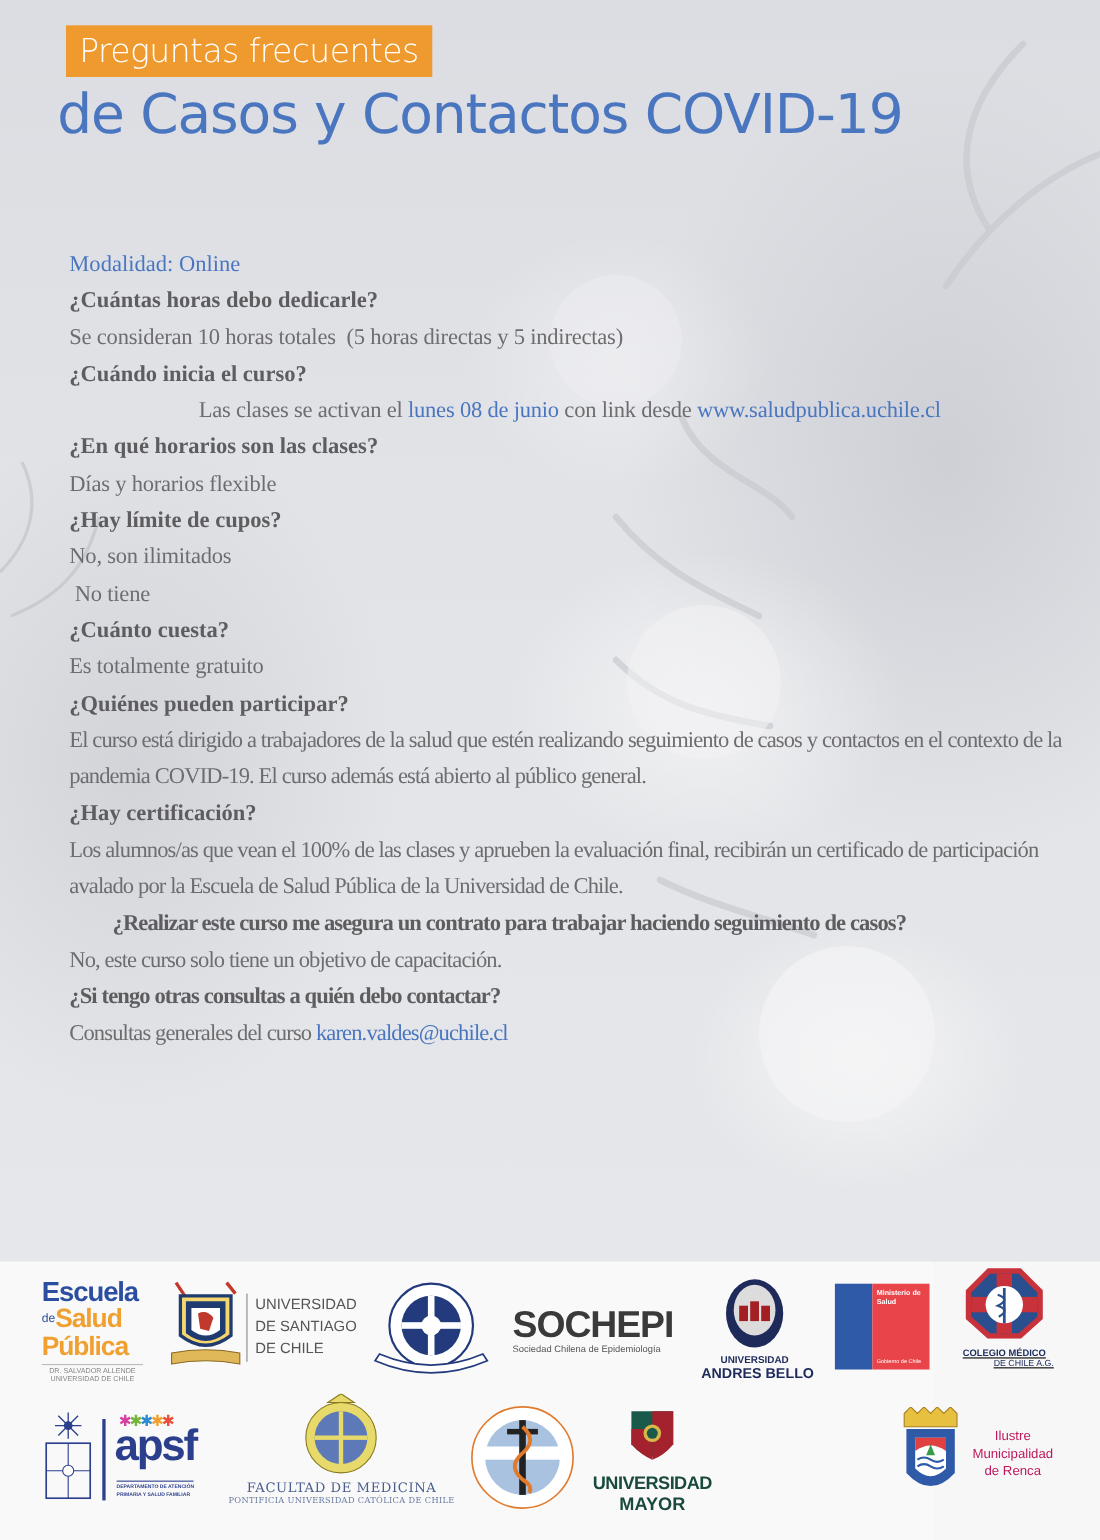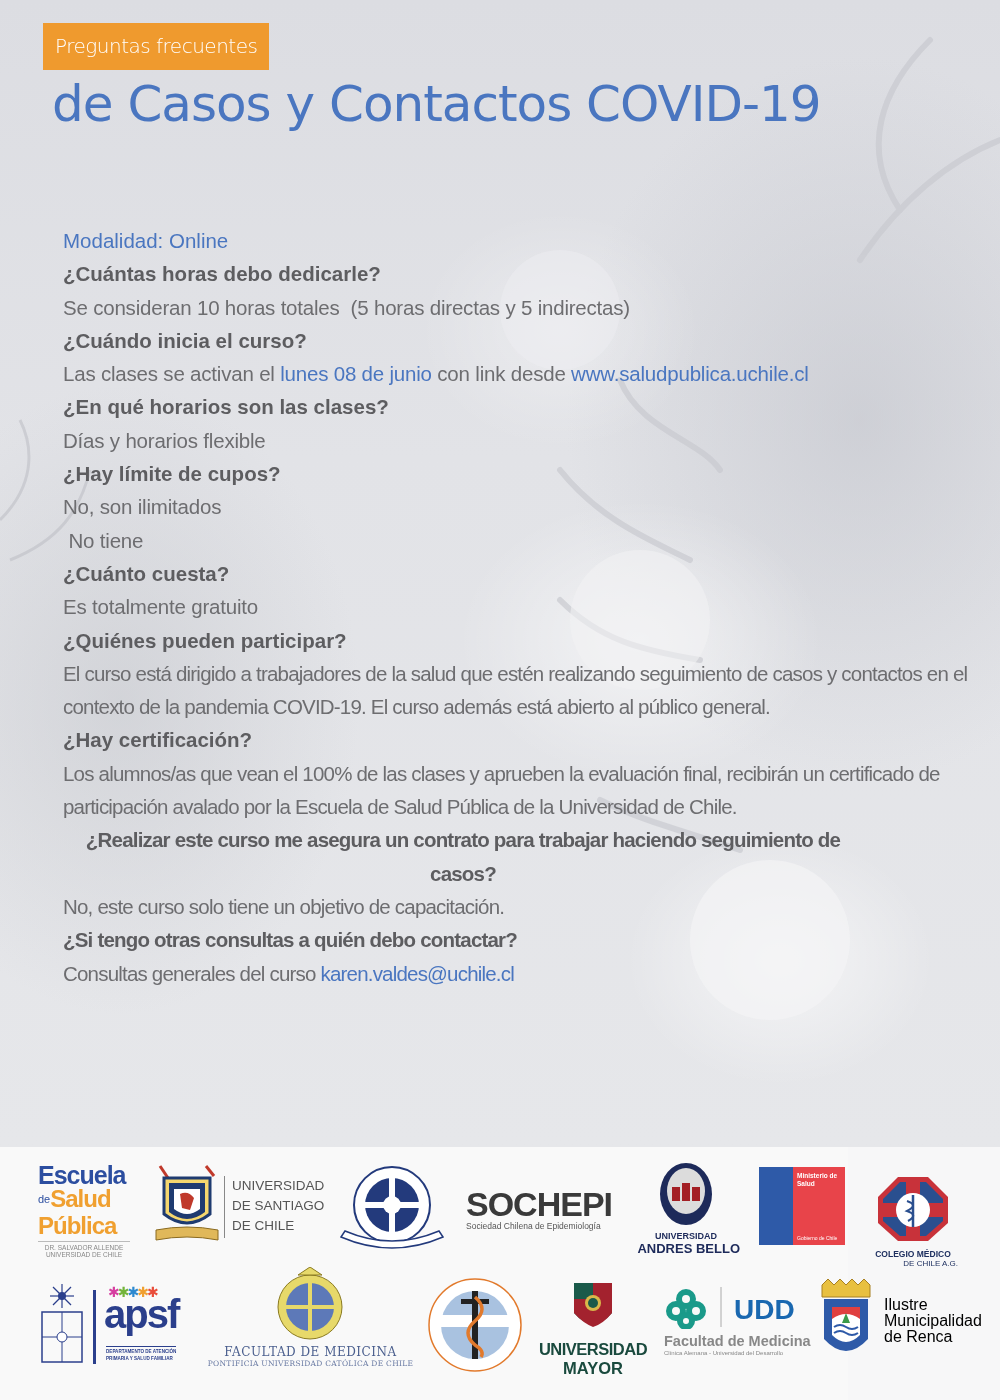--- a/index.html
+++ b/index.html
@@ -15,33 +15,33 @@
         radial-gradient(ellipse 260px 200px at 640px 640px, rgba(255,255,255,0.55), rgba(255,255,255,0) 70%),
         radial-gradient(ellipse 220px 180px at 780px 960px, rgba(255,255,255,0.6), rgba(255,255,255,0) 70%),
         radial-gradient(ellipse 200px 170px at 560px 330px, rgba(255,255,255,0.35), rgba(255,255,255,0) 70%),
         radial-gradient(ellipse 420px 520px at 860px 420px, rgba(190,192,200,0.55), rgba(190,192,200,0) 70%),
         radial-gradient(ellipse 320px 420px at 120px 700px, rgba(190,192,198,0.45), rgba(190,192,198,0) 75%),
         linear-gradient(180deg, #dcdde2 0%, #e2e3e7 40%, #e6e7ea 100%);
       overflow: hidden;
     }
     .hero svg.deco { position: absolute; left: 0; top: 0; }
     .badge {
-      position: absolute; left: 43px; top: 23px; height: 47px;
+      position: absolute; left: 60px; top: 23px; height: 47px;
       background: #ef9a2e; padding: 0 12px;
       color: #fff; font-family: "DejaVu Sans", sans-serif; font-weight: 300;
-      font-size: 20px; line-height: 47px; letter-spacing: -0.5px;
+      font-size: 30px; line-height: 47px; letter-spacing: -0.5px;
     }
     .title {
       position: absolute; left: 52px; top: 72px; width: 900px;
       color: #4a76c0; font-family: "DejaVu Sans", sans-serif;
       font-size: 50px; line-height: 64px; letter-spacing: -1px;
     }
     .content {
       position: absolute; left: 63px; top: 224px; width: 910px;
-      font-family: Liberation Sans, sans-serif; color: #6a6a6c;
+      font-family: Liberation Serif, serif; color: #6a6a6c;
       font-size: 20.5px; line-height: 33.3px;
     }
     .content .q { font-weight: bold; color: #5d5d60; }
     .content .a { color: #6d6d70; letter-spacing: -0.2px; }
     .content .mode { color: #4a76c0; }
     .content .link { color: #4a76c0; }
     .content .narrow { letter-spacing: -0.8px; }
     .footer {
       position: absolute; left: 0; top: 1147px; width: 848px; height: 253px;
       background: #f9f9f9;
@@ -77,21 +77,21 @@
     <div>de Casos y Contactos COVID-19</div>
   </div>
 
   <div class="content">
     <div class="mode">Modalidad: Online</div>
 
     <div class="q">¿Cuántas horas debo dedicarle?</div>
     <div class="a" style="white-space:pre;">Se consideran 10 horas totales  (5 horas directas y 5 indirectas)</div>
 
     <div class="q">¿Cuándo inicia el curso?</div>
-    <div class="a" style="white-space:pre;"><span>Las clases se activan el </span><span class="link">lunes 08 de junio</span><span> con link desde </span><span class="link">www.saludpublica.uchile.cl</span></div>
+    <div class="a" style="white-space:pre;text-align:center;"><span>Las clases se activan el </span><span class="link">lunes 08 de junio</span><span> con link desde </span><span class="link">www.saludpublica.uchile.cl</span></div>
 
     <div class="q">¿En qué horarios son las clases?</div>
     <div class="a">Días y horarios flexible</div>
 
     <div class="q">¿Hay límite de cupos?</div>
     <div class="a">No, son ilimitados</div>
 
     <div class="a" style="white-space:pre;"> No tiene</div>
 
     <div class="q">¿Cuánto cuesta?</div>
@@ -175,21 +175,21 @@
   <div class="logo" style="left:759px;top:20px;width:86px;height:78px;">
     <div style="position:absolute;left:0;top:0;width:34px;height:78px;background:#2e5aa8;"></div>
     <div style="position:absolute;left:34px;top:0;width:52px;height:78px;background:#e8444a;"></div>
     <div class="txt" style="position:absolute;left:38px;top:5px;font-size:6.5px;font-weight:bold;color:#fff;line-height:8px;">
       <div>Ministerio de</div>
       <div>Salud</div>
     </div>
     <div class="txt" style="position:absolute;left:38px;top:68px;font-size:5px;color:#fff;">Gobierno de Chile</div>
   </div>
 
-  <div class="logo" style="left:868px;top:28px;width:90px;height:90px;">
+  <div class="logo" style="left:868px;top:4px;width:90px;height:90px;text-decoration:underline;">
     <svg width="90" height="66">
       <polygon points="30,2 60,2 80,22 80,48 60,66 30,66 10,48 10,22" fill="#c8323a"></polygon>
       <polygon points="32,7 58,7 75,24 75,46 58,61 32,61 15,46 15,24" fill="#2a4f8f"></polygon>
       <rect x="38" y="7" width="14" height="54" fill="#c8323a"></rect>
       <rect x="15" y="28" width="60" height="14" fill="#c8323a"></rect>
       <circle cx="45" cy="35" r="17" fill="#fff"></circle>
       <line x1="45" y1="20" x2="45" y2="52" stroke="#2a4f8f" stroke-width="2.5"></line>
       <path d="M39 26 Q51 30 39 36 Q51 40 40 46" fill="none" stroke="#2a4f8f" stroke-width="2"></path>
     </svg>
     <div class="txt" style="text-align:center;font-size:8.5px;font-weight:bold;color:#1f3060;margin-top:4px;">COLEGIO MÉDICO</div>
@@ -250,44 +250,30 @@
       <path d="M36 4 L74 4 L74 34 Q55 56 36 34 Z" fill="#1a5a4a"></path>
       <path d="M55 4 L74 4 L74 34 Q65 45 55 48 Z" fill="#a3222e"></path>
       <path d="M36 20 L55 20 L55 48 Q45 44 36 34 Z" fill="#a3222e"></path>
       <circle cx="55" cy="24" r="8" fill="#d9b84a"></circle>
       <circle cx="55" cy="24" r="5" fill="#1a5a4a"></circle>
     </svg>
     <div class="txt" style="text-align:center;font-size:16.5px;font-weight:bold;color:#1a4a3e;line-height:20px;letter-spacing:-0.5px;">UNIVERSIDAD</div>
     <div class="txt" style="text-align:center;font-size:16.5px;font-weight:bold;color:#1a4a3e;line-height:18px;">MAYOR</div>
   </div>
 
-  <div class="logo" style="left:664px;top:140px;width:148px;height:80px;">
-    <svg width="148" height="42">
-      <g fill="none" stroke="#1a9a8a" stroke-width="6">
-        <circle cx="22" cy="12" r="7"></circle>
-        <circle cx="12" cy="24" r="7"></circle>
-        <circle cx="32" cy="24" r="7"></circle>
-        <circle cx="22" cy="34" r="6"></circle>
-      </g>
-      <line x1="57" y1="0" x2="57" y2="40" stroke="#aaa" stroke-width="1"></line>
-      <text x="70" y="32" font-family="Liberation Sans, sans-serif" font-size="28" font-weight="bold" fill="#1a68b0">UDD</text>
-    </svg>
-    <div class="txt" style="font-size:14.5px;font-weight:bold;color:#888;line-height:17px;">Facultad de Medicina</div>
-    <div class="txt" style="font-size:6px;color:#888;">Clínica Alemana - Universidad del Desarrollo</div>
-  </div>
 
   <div class="logo" style="left:818px;top:132px;width:160px;height:90px;">
     <svg width="56" height="84">
       <path d="M4 6 L10 0 L16 6 L22 0 L28 6 L34 0 L40 6 L46 0 L52 6 L52 18 L4 18 Z" fill="#e8c040" stroke="#a88020" stroke-width="1"></path>
       <path d="M6 20 L50 20 L50 60 Q28 84 6 60 Z" fill="#2e5aa8"></path>
       <path d="M14 28 L42 28 L42 56 Q28 70 14 56 Z" fill="#fff"></path>
       <path d="M14 28 L42 28 L42 40 Q28 30 14 40 Z" fill="#e04040"></path>
       <path d="M16 48 Q22 44 28 48 Q34 52 40 48" fill="none" stroke="#2e5aa8" stroke-width="2"></path>
       <path d="M16 54 Q22 50 28 54 Q34 58 40 54" fill="none" stroke="#2e5aa8" stroke-width="2"></path>
       <path d="M28 34 L24 44 L32 44 Z" fill="#3a9a4a"></path>
     </svg>
-    <div class="txt" style="position:absolute;left:66px;top:18px;font-size:16px;line-height:16px;color:#000000;">
+    <div class="txt" style="position:absolute;left:66px;top:18px;font-size:12px;line-height:16px;color:#be185d;text-align:center;">
       <div>Ilustre</div>
       <div>Municipalidad</div>
       <div>de Renca</div>
     </div>
   </div>
 </div>
 
 </body></html>

